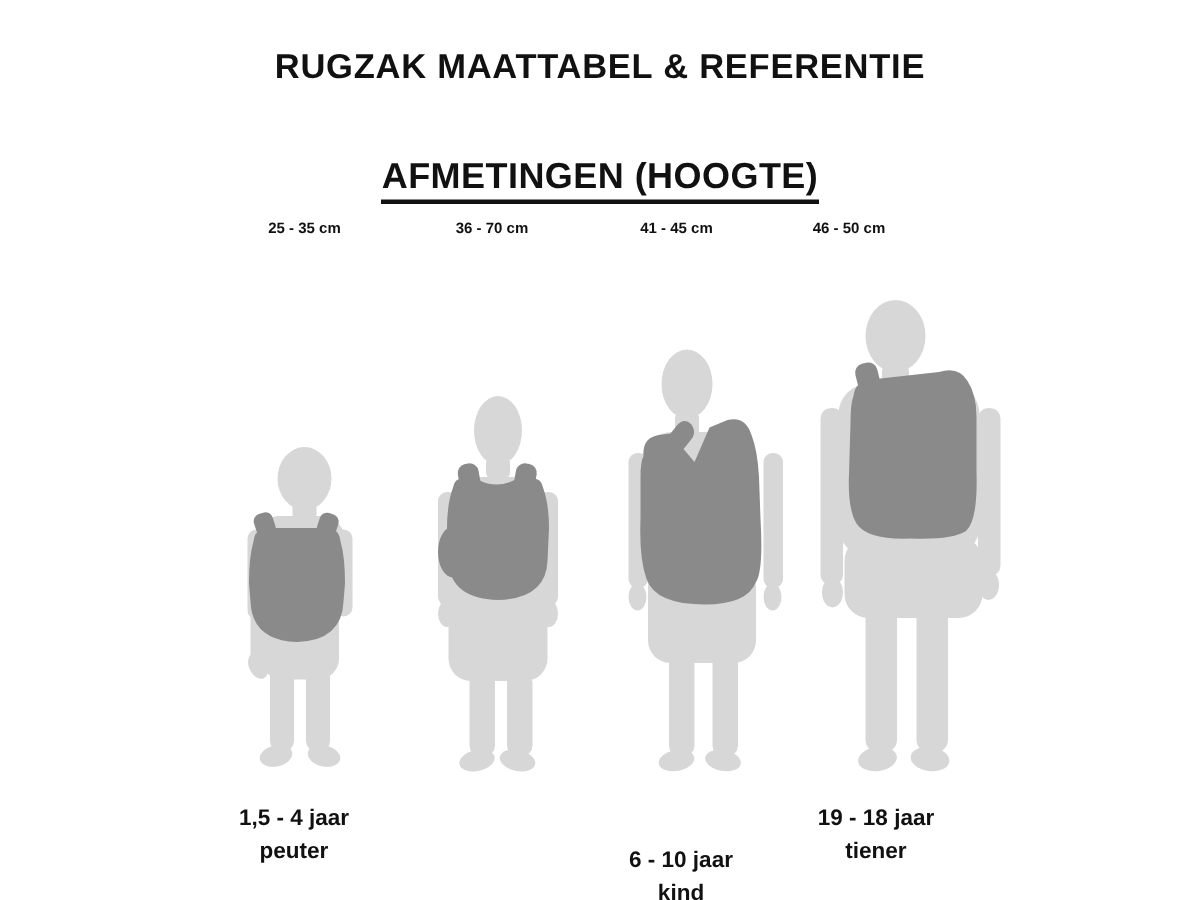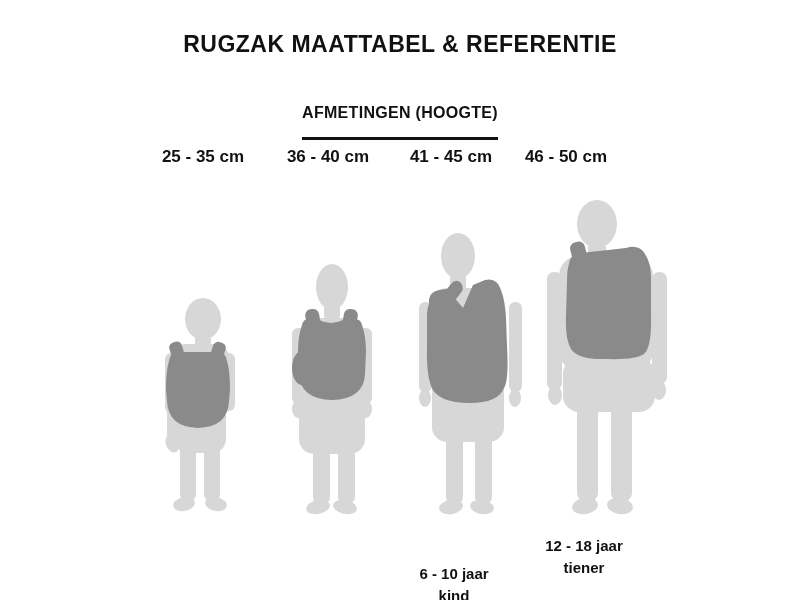--- a/index.html
+++ b/index.html
@@ -10,26 +10,26 @@
     font-family:"Liberation Sans","DejaVu Sans",sans-serif;
     overflow:hidden;
   }
   .title {
     position:absolute; top:31px; left:0; width:100%;
     text-align:center; font-size:23px; font-weight:bold; letter-spacing:.5px;
     white-space:nowrap;
   }
   .subtitle-wrap { position:absolute; top:104px; left:0; width:100%; text-align:center; }
   .subtitle {
-    display:inline-block; font-size:16px; font-weight:bold; letter-spacing:.3px;
-    border-bottom:3px solid currentColor; padding-bottom:15px; white-space:nowrap;
+    display:inline-block; font-size:24px; font-weight:bold; letter-spacing:.3px;
+    border-bottom:3px solid currentColor; padding-bottom:1px; white-space:nowrap;
   }
   .size-label {
     position:absolute; top:147px; transform:translateX(-50%);
-    font-size:17px; font-weight:bold; white-space:nowrap;
+    font-size:10px; font-weight:bold; white-space:nowrap;
   }
   .age-label {
     position:absolute; top:535px; transform:translateX(-50%);
     text-align:center; font-size:15px; font-weight:bold; line-height:22px; white-space:nowrap;
   }
   .figure { position:absolute; }
   .figure svg { display:block; width:100%; height:100%; }
   .fill-body { fill:var(--silhouette-body,#d7d7d7); }
   .fill-pack { fill:var(--silhouette-backpack,#8a8a8a); }
 
@@ -45,21 +45,21 @@
 
 <div class="canvas">
 
   <div class="title">RUGZAK MAATTABEL &amp; REFERENTIE</div>
 
   <div class="subtitle-wrap">
     <span class="subtitle">AFMETINGEN (HOOGTE)</span>
   </div>
 
   <div class="size-label size-1">25 - 35 cm</div>
-  <div class="size-label size-2">36 - 40 cm</div>
+  <div class="size-label size-2">36 - 70 cm</div>
   <div class="size-label size-3">41 - 45 cm</div>
   <div class="size-label size-4">46 - 50 cm</div>
 
   <div class="figure fig-1">
     <svg viewBox="0 0 90 217">
       <g class="fill-body">
         <ellipse cx="48" cy="22" rx="18" ry="21"></ellipse>
         <rect x="40" y="37" width="16" height="14" rx="5"></rect>
         <rect x="15" y="47" width="60" height="68" rx="16"></rect>
         <rect x="10" y="56" width="12" height="60" rx="6"></rect>
@@ -144,22 +144,26 @@
         <ellipse cx="45" cy="308" rx="13" ry="8" transform="rotate(-8 45 308)"></ellipse>
         <ellipse cx="80" cy="308" rx="13" ry="8" transform="rotate(8 80 308)"></ellipse>
       </g>
       <g class="fill-pack">
         <rect x="31" y="44" width="15" height="20" rx="6" transform="rotate(-14 38 54)"></rect>
         <path d="M29,66 Q30,56 41,55 L86,50 Q99,46 105,56 Q111,65 111,80 L111,116 Q112,149 104,156 Q95,162 67,161 Q38,162 31,151 Q25,141 26,118 L27,84 Q27,71 29,66 Z"></path>
       </g>
     </svg>
   </div>
 
+  <div class="age-label age-1">
+    <div>1,5 - 4 jaar</div>
+    <div>peuter</div>
+  </div>
   <div class="age-label age-3">
     <div>6 - 10 jaar</div>
     <div>kind</div>
   </div>
   <div class="age-label age-4">
-    <div>12 - 18 jaar</div>
+    <div>19 - 18 jaar</div>
     <div>tiener</div>
   </div>
 
 </div>
 
 </body></html>

